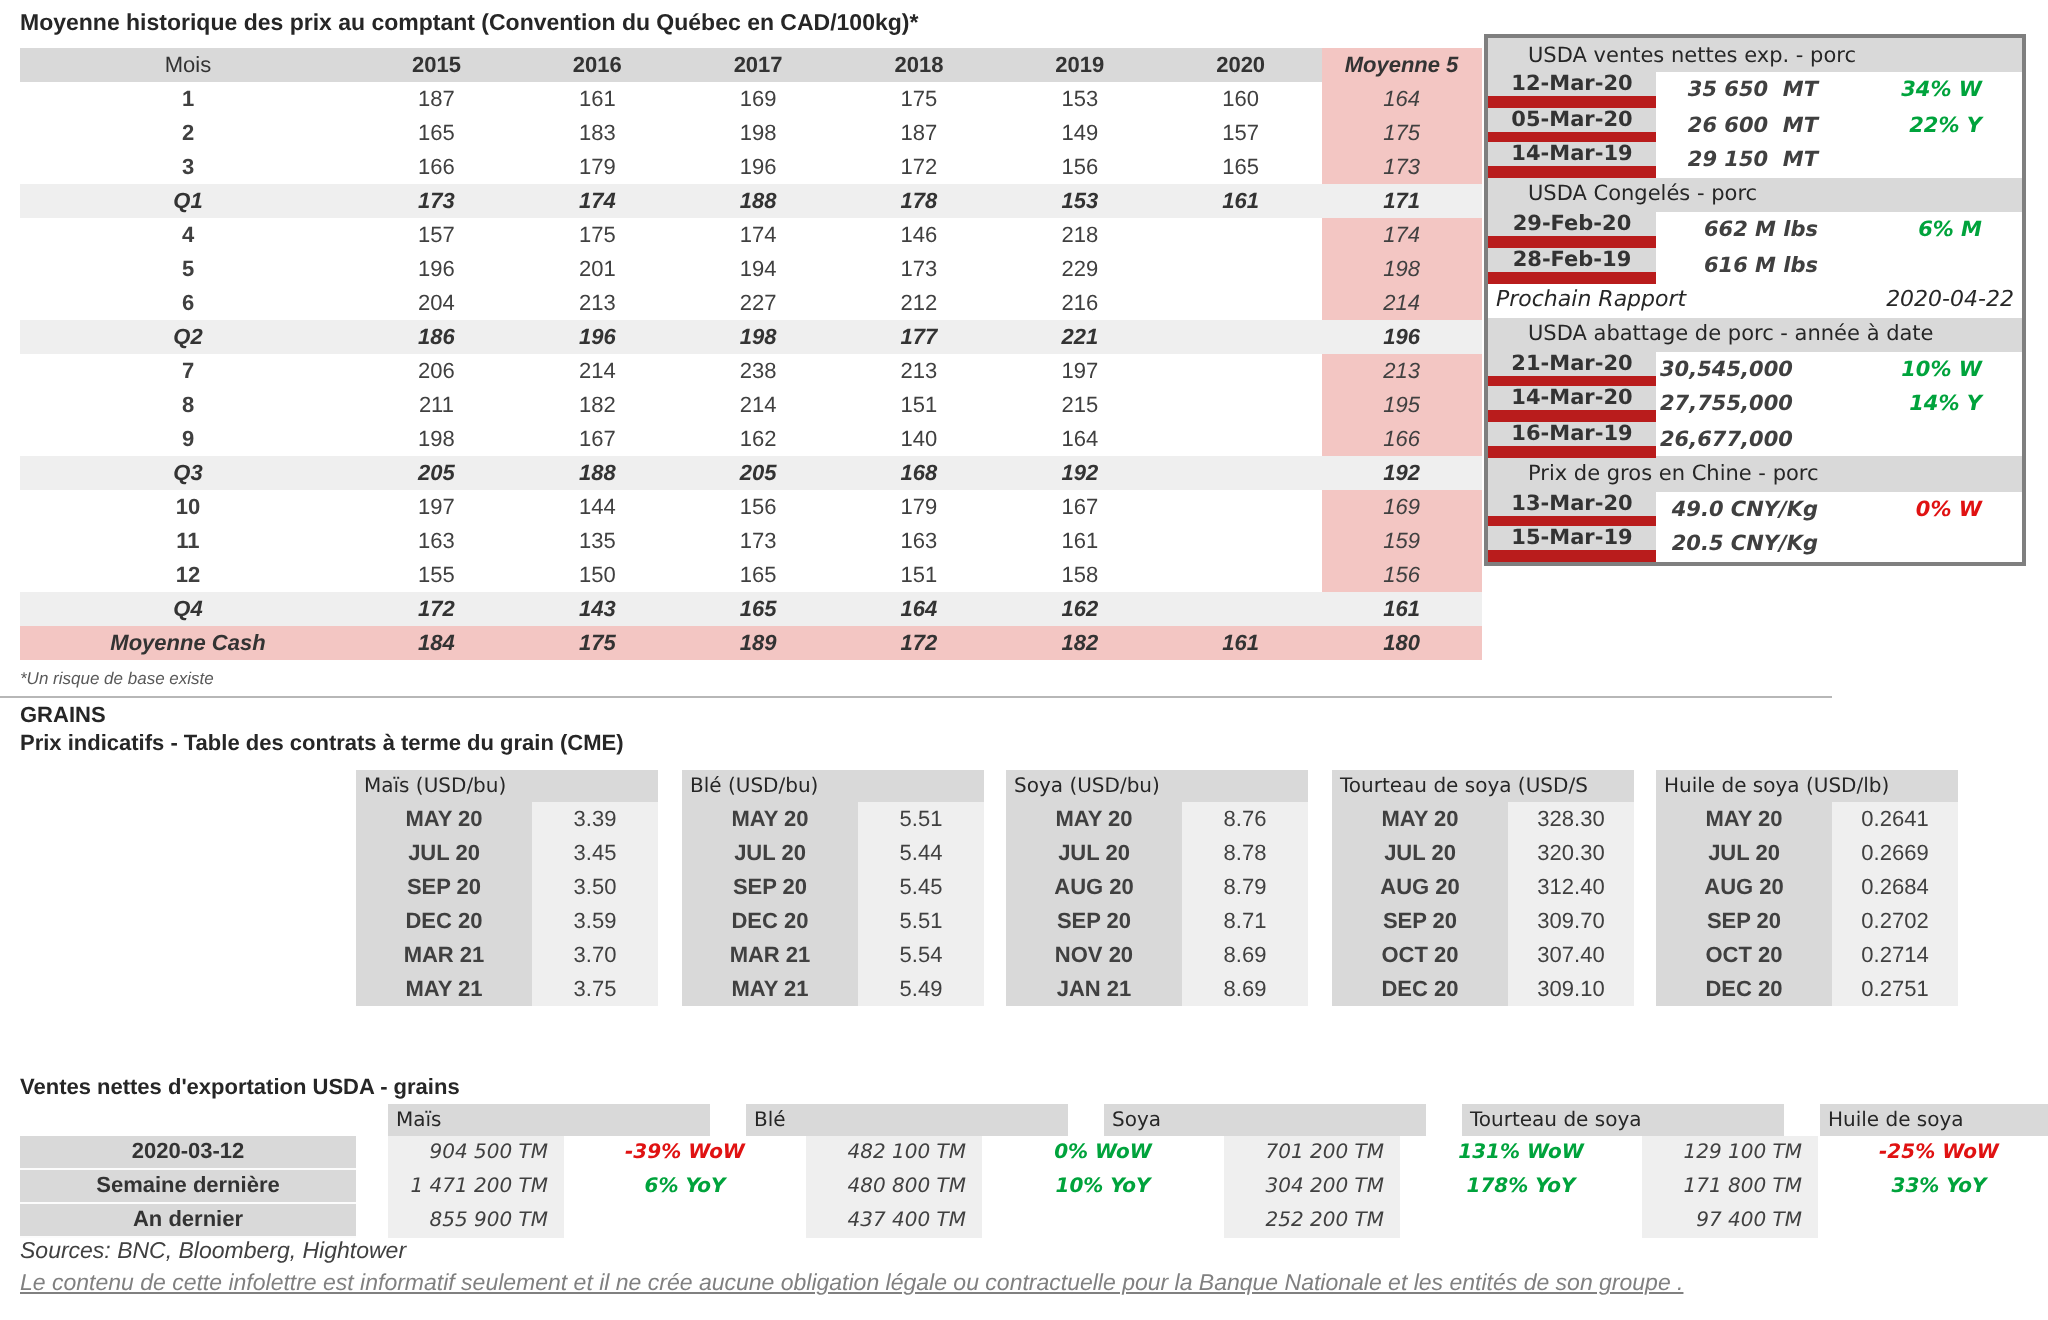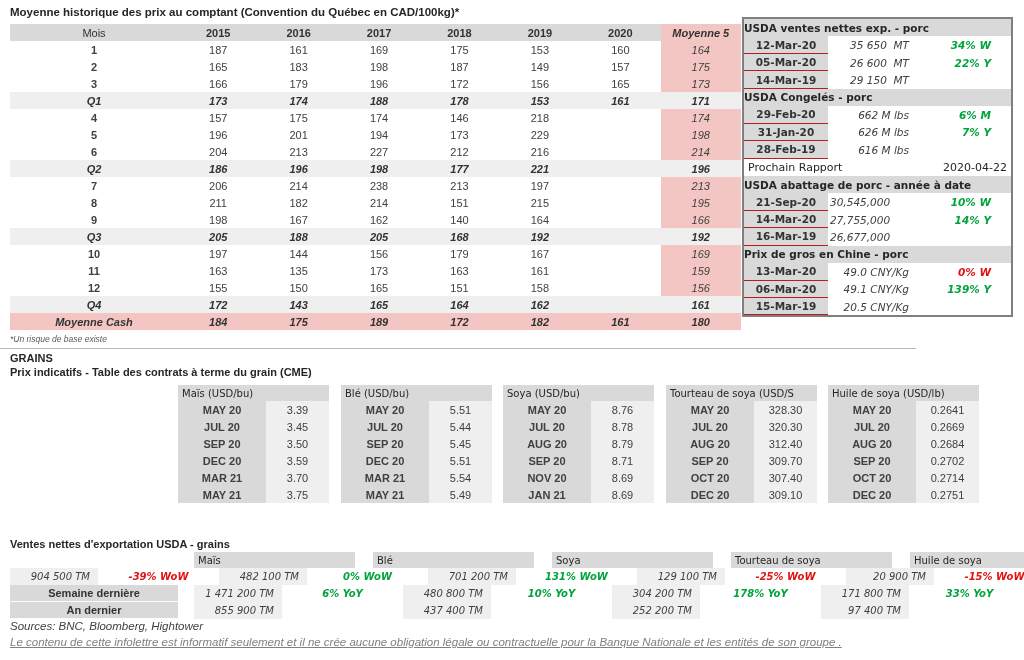--- a/index.html
+++ b/index.html
@@ -19,30 +19,30 @@
   table.spot tr.quarter td{background:var(--gray-q);font-weight:bold;font-style:italic;color:#333;}
   table.spot tr.cash td{background:var(--pink);font-weight:bold;font-style:italic;color:#333;}
 
   .footnote{font-size:8.5px;font-style:italic;color:#595959;}
   .hr{height:1px;background:#b7b7b7;}
 
   
   .panel{width:271px;border:2px solid var(--pborder);box-sizing:border-box;background:#fff;
          font-family:"DejaVu Sans",sans-serif;font-size:10.5px;}
   .phead{height:17.45px;background:var(--gray-h);display:flex;align-items:center;
-         padding-left:0;font-weight:bold;color:#262626;white-space:nowrap;overflow:hidden;}
+         padding-left:20px;font-weight:normal;color:#262626;white-space:nowrap;overflow:hidden;}
   .prow{display:grid;grid-template-columns:84px 97px 86px;height:17.45px;align-items:center;}
   .prow .d{background:var(--gray-h);height:100%;display:flex;align-items:center;justify-content:center;
-           font-weight:bold;color:#333;border-bottom:1px solid #b91c1c;box-sizing:border-box;}
-  .prow .v{font-style:italic;color:#404040;text-align:right;padding-right:16px;white-space:pre;overflow:hidden;}
+           font-weight:bold;color:#333;border-bottom:6px solid #b91c1c;box-sizing:border-box;}
+  .prow .v{font-style:italic;color:#404040;text-align:right;padding-right:16px;white-space:pre;overflow:hidden;font-weight:bold;}
   .prow .v.left{text-align:left;padding-left:2px;padding-right:0;}
   .prow .p{font-style:italic;font-weight:bold;text-align:right;padding-right:20px;white-space:nowrap;}
   .p.green{color:var(--green);} .p.red{color:var(--red);}
   .pnotice{height:17.45px;display:flex;align-items:center;justify-content:space-between;
-           padding:0 4px;color:#262626;font-size:11px;}
+           padding:0 4px;font-style:italic;color:#262626;font-size:11px;}
 
   
   #futures{height:118px;}
   .ftable{position:absolute;top:0;width:151px;}
   .fhead{height:16px;background:var(--gray-h);display:flex;align-items:center;padding-left:4px;
          font-family:"DejaVu Sans",sans-serif;font-size:10px;color:#262626;
          white-space:nowrap;overflow:hidden;box-sizing:border-box;width:100%;}
   .frow{display:grid;grid-template-columns:88px 63px;height:17px;font-size:11px;}
   .frow .fl{background:var(--gray-h);font-weight:bold;color:#404040;display:flex;align-items:center;justify-content:center;}
   .frow .fv{background:var(--gray-q);display:flex;align-items:center;justify-content:center;color:#404040;}
@@ -286,59 +286,49 @@
       <div class="v">29 150  MT</div>
       <div class="p "></div>
     </div>
     <div class="phead">USDA Congelés - porc</div>
     <div class="prow">
       <div class="d">29-Feb-20</div>
       <div class="v">662 M lbs</div>
       <div class="p green">6% M</div>
     </div>
     <div class="prow">
-      <div class="d">31-Jan-20</div>
-      <div class="v">626 M lbs</div>
-      <div class="p green">7% Y</div>
-    </div>
-    <div class="prow">
       <div class="d">28-Feb-19</div>
       <div class="v">616 M lbs</div>
       <div class="p "></div>
     </div>
     <div class="pnotice">
       <span>Prochain Rapport</span>
       <span>2020-04-22</span>
     </div>
     <div class="phead">USDA abattage de porc - année à date</div>
     <div class="prow">
-      <div class="d">21-Sep-20</div>
+      <div class="d">21-Mar-20</div>
       <div class="v left">30,545,000</div>
       <div class="p green">10% W</div>
     </div>
     <div class="prow">
       <div class="d">14-Mar-20</div>
       <div class="v left">27,755,000</div>
       <div class="p green">14% Y</div>
     </div>
     <div class="prow">
       <div class="d">16-Mar-19</div>
       <div class="v left">26,677,000</div>
       <div class="p "></div>
     </div>
     <div class="phead">Prix de gros en Chine - porc</div>
     <div class="prow">
       <div class="d">13-Mar-20</div>
       <div class="v">49.0 CNY/Kg</div>
       <div class="p red">0% W</div>
-    </div>
-    <div class="prow">
-      <div class="d">06-Mar-20</div>
-      <div class="v">49.1 CNY/Kg</div>
-      <div class="p green">139% Y</div>
     </div>
     <div class="prow">
       <div class="d">15-Mar-19</div>
       <div class="v">20.5 CNY/Kg</div>
       <div class="p "></div>
     </div>
   </div>
 
 <div class="abs footnote" style="left:10px;top:334px;">*Un risque de base existe</div>
 
@@ -491,20 +481,21 @@
 <div class="abs exports" style="left:10px;top:552px;" id="exports-table">
     <div class="exrow head">
       <div class="ex-label-spacer"></div>
       <div class="ex-prodhead">Maïs</div>
       <div class="ex-prodhead">Blé</div>
       <div class="ex-prodhead">Soya</div>
       <div class="ex-prodhead">Tourteau de soya</div>
       <div class="ex-prodhead">Huile de soya</div>
     </div>
     <div class="exrow">
+      <div class="ex-label">2020-03-12</div>
       <div class="ex-val">904 500 TM</div>
       <div class="ex-pct red">-39% WoW</div>
       <div class="ex-val">482 100 TM</div>
       <div class="ex-pct green">0% WoW</div>
       <div class="ex-val">701 200 TM</div>
       <div class="ex-pct green">131% WoW</div>
       <div class="ex-val">129 100 TM</div>
       <div class="ex-pct red">-25% WoW</div>
       <div class="ex-val">20 900 TM</div>
       <div class="ex-pct red">-15% WoW</div>

